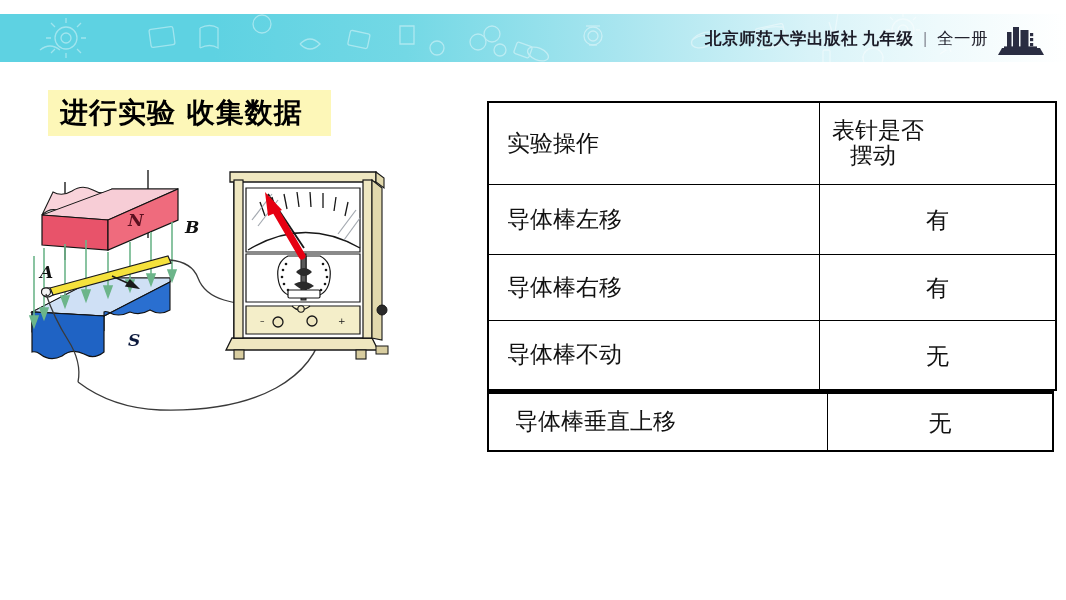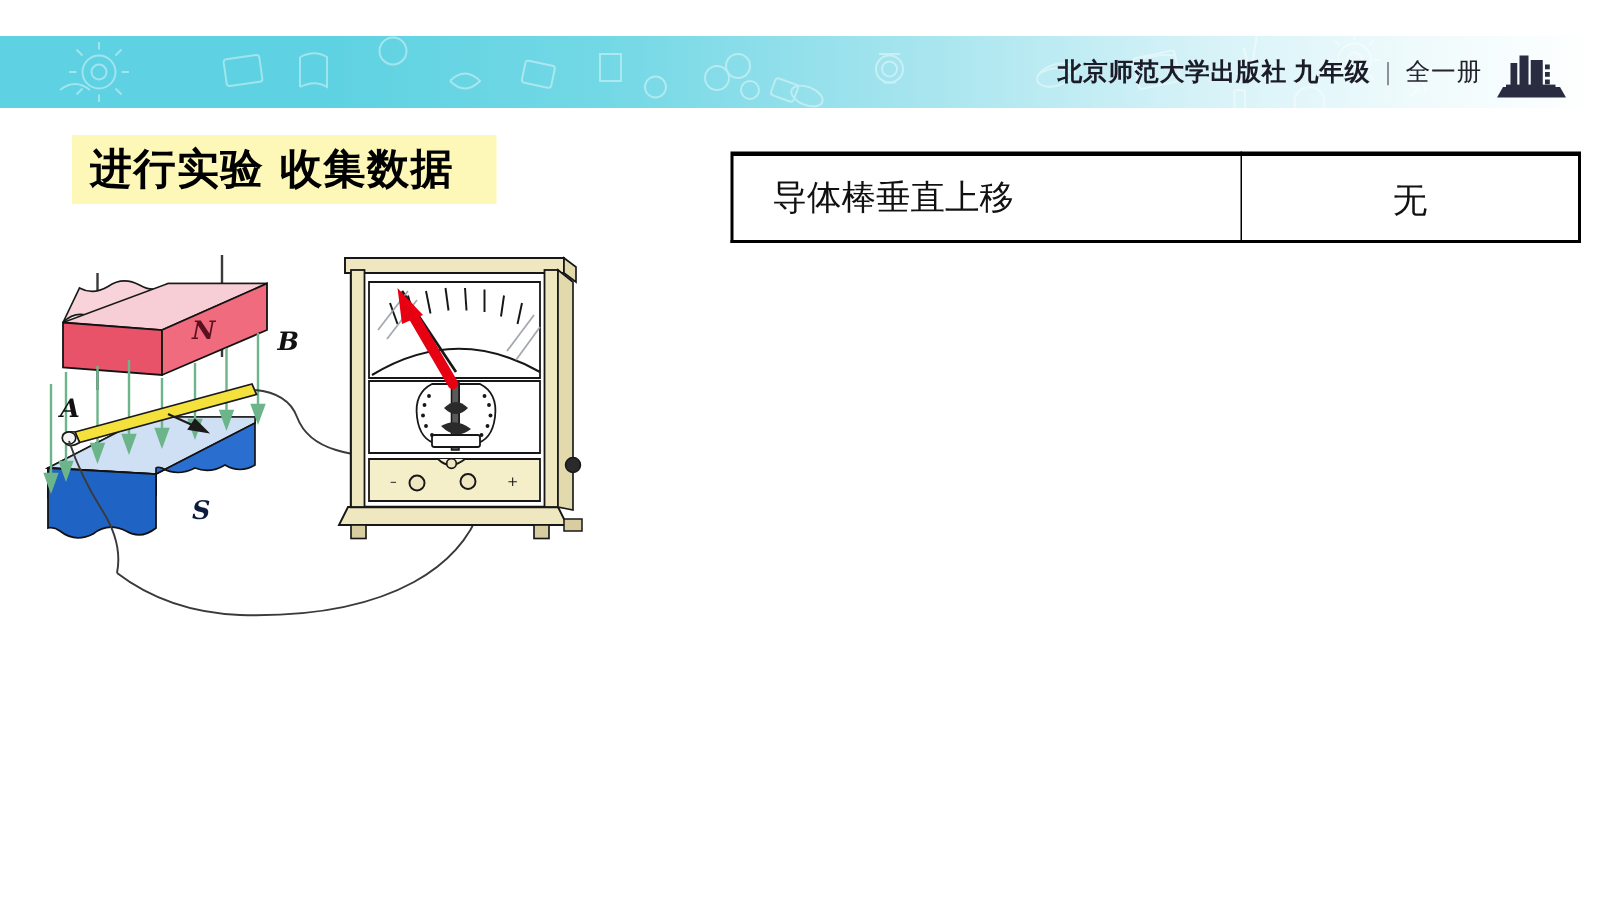--- a/index.html
+++ b/index.html
@@ -5,21 +5,21 @@
   html,body{margin:0;padding:0;}
   body{
     width:1066px;height:600px;
     background:#ffffff;
     font-family:"Liberation Sans","DejaVu Sans",sans-serif;
     overflow:hidden;position:relative;
   }
 
   
   #header-band{
-    position:absolute;left:0;top:24px;width:1066px;height:48px;
+    position:absolute;left:0;top:14px;width:1066px;height:48px;
     background:linear-gradient(90deg,#5ed2e2 0%,#5ed2e2 20%,#73d8e5 38%,#a8e5ef 58%,#d8f3f8 76%,#eefafc 88%,#ffffff 100%);
     overflow:hidden;
   }
   #header-doodles{position:absolute;left:0;top:0;width:1066px;height:48px;opacity:.55;}
   #header-text{
     position:absolute;right:78px;top:14px;
     font-size:16.5px;color:#1c1c28;white-space:nowrap;line-height:20px;
   }
   #header-text .pub{font-weight:bold;letter-spacing:.5px;}
   #header-text .grade{font-weight:bold;letter-spacing:.5px;}
@@ -298,20 +298,43 @@
   </g>
 
   <g>
     <line x1="282" y1="96" x2="254" y2="48" stroke="#e60012" stroke-width="7" stroke-linecap="round"></line>
     <polygon points="245,32 262,50 248,56" fill="#e60012"></polygon>
   </g>
 </svg>
 
 <div id="result-table">
 
+  <table class="tbl tbl-a blk-a">
+    <tbody>
+      <tr class="row-h">
+        <td class="c-op hdr-op">实验操作</td>
+        <td class="c-res hdr-res">
+          <span>表针是否</span>
+          <span class="l2">摆动</span>
+        </td>
+      </tr>
+      <tr class="row-tall">
+        <td class="c-op">导体棒左移</td>
+        <td class="c-res res-top">有</td>
+      </tr>
+      <tr class="row-mid">
+        <td class="c-op">导体棒右移</td>
+        <td class="c-res res-top">有</td>
+      </tr>
+      <tr class="row-tall">
+        <td class="c-op">导体棒不动</td>
+        <td class="c-res res-top">无</td>
+      </tr>
+    </tbody>
+  </table>
 
   <table class="tbl blk-b">
     <tbody>
       <tr style="height:58px">
         <td class="c-op indent">导体棒垂直上移</td>
         <td class="c-res res-top">无</td>
       </tr>
     </tbody>
   </table>
 

